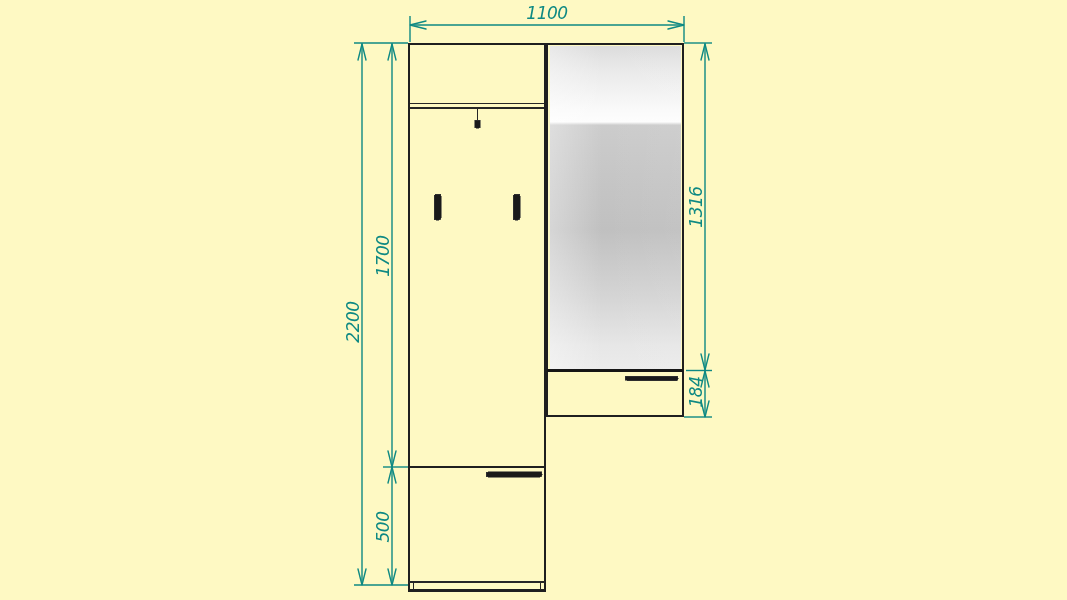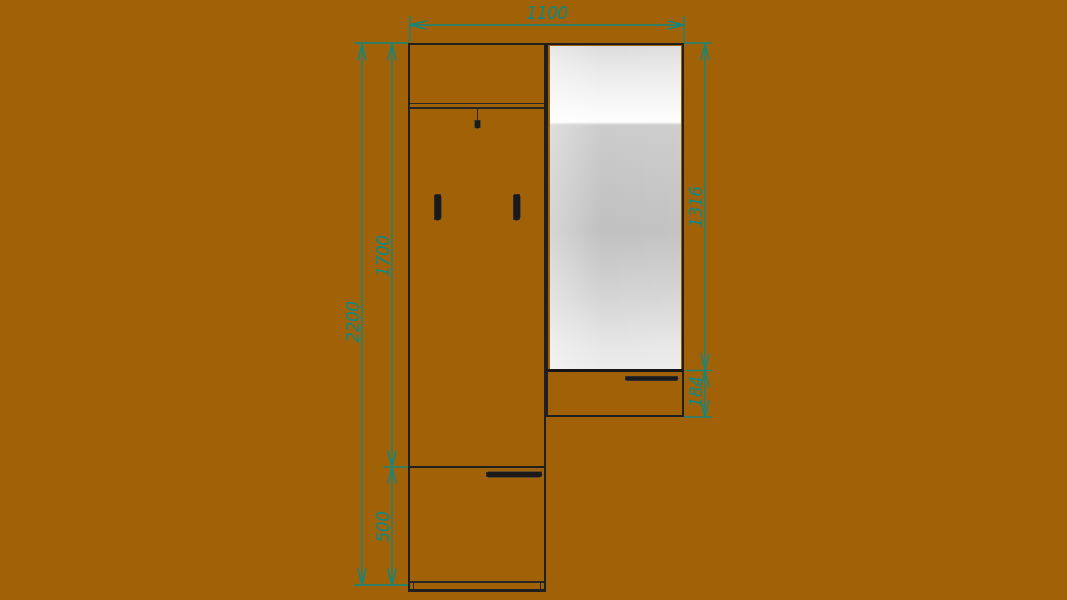--- a/index.html
+++ b/index.html
@@ -8,21 +8,21 @@
     background: #ffffff;
     width: 1067px;
     height: 600px;
     overflow: hidden;
     font-family: "DejaVu Sans", sans-serif;
   }
   .stage {
     position: relative;
     width: 1067px;
     height: 600px;
-    background: #a16207;
+    background: #fef9c3;
   }
   svg { display: block; }
   .outline {
     fill: none;
     stroke: #1f1f1f;
     stroke-width: 2.4;
   }
   .thinline {
     fill: none;
     stroke: #262626;

